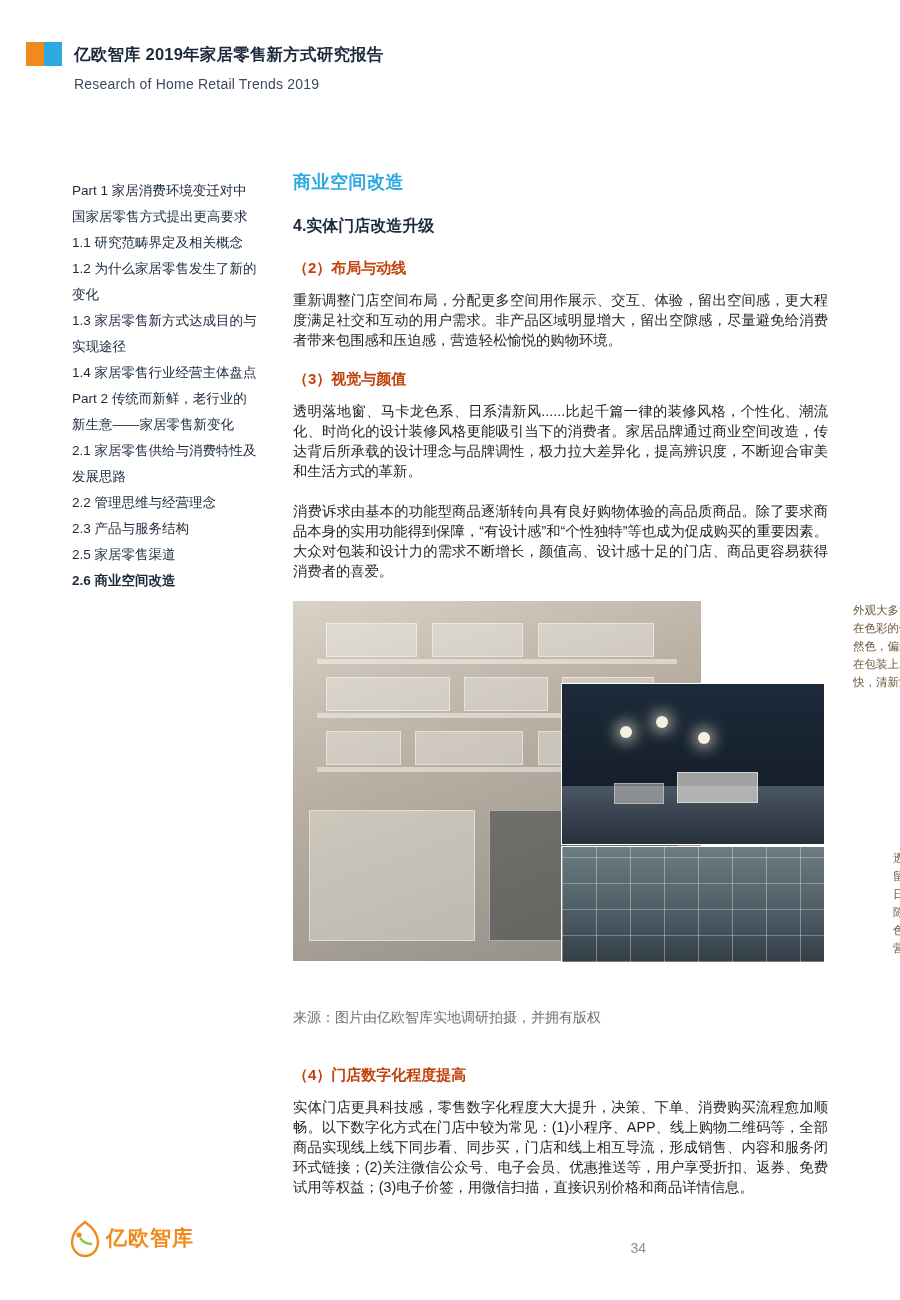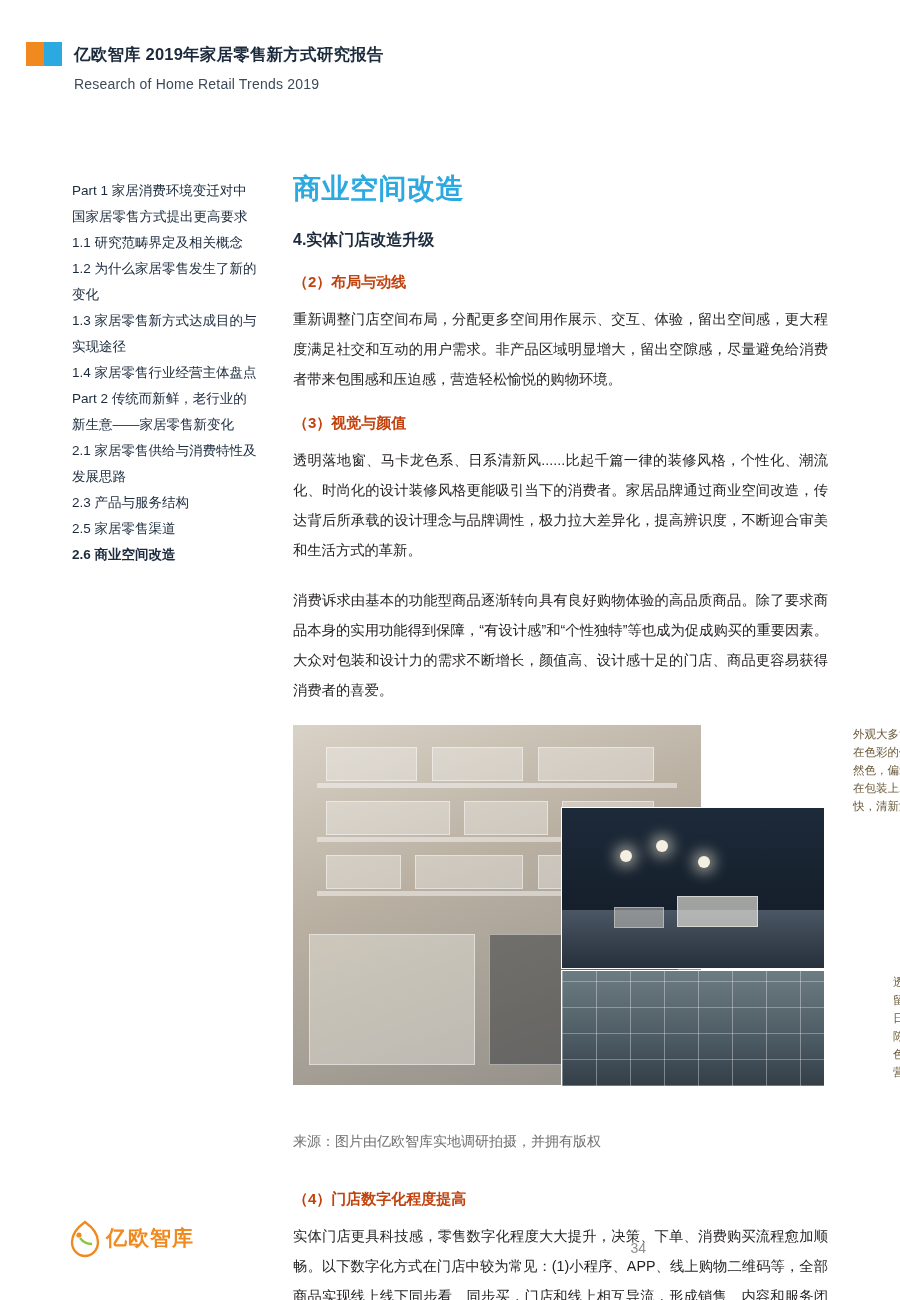--- a/index.html
+++ b/index.html
@@ -81,41 +81,41 @@
   }
 
   
   .main {
     position: absolute;
     left: 293px;
     top: 170px;
     width: 535px;
   }
   .section-title {
-    font-size: 28px;
+    font-size: 18px;
     font-weight: bold;
     color: #2ba9e0;
     letter-spacing: 0.5px;
     margin: 0 0 22px 0;
   }
   .sub-title {
     font-size: 16px;
     font-weight: bold;
     color: #1b2a3c;
     margin: 0 0 22px 0;
   }
   .para-head {
     font-size: 15px;
     font-weight: bold;
     color: #c2410c;
     margin: 0 0 12px 0;
   }
   .para {
     font-size: 14.3px;
-    line-height: 30px;
+    line-height: 20px;
     color: #231f20;
     margin: 0 0 20px 0;
     text-align: justify;
   }
 
   
   .figure {
     position: relative;
     width: 535px;
     height: 400px;
@@ -259,20 +259,21 @@
     <span class="toc-item">1.1 研究范畴界定及相关概念</span>
     <span class="toc-item">1.2 为什么家居零售发生了新的</span>
     <span class="toc-item">变化</span>
     <span class="toc-item">1.3 家居零售新方式达成目的与</span>
     <span class="toc-item">实现途径</span>
     <span class="toc-item">1.4 家居零售行业经营主体盘点</span>
     <span class="toc-item">Part 2 传统而新鲜，老行业的</span>
     <span class="toc-item">新生意——家居零售新变化</span>
     <span class="toc-item">2.1 家居零售供给与消费特性及</span>
     <span class="toc-item">发展思路</span>
+    <span class="toc-item">2.2 管理思维与经营理念</span>
     <span class="toc-item">2.3 产品与服务结构</span>
     <span class="toc-item">2.5 家居零售渠道</span>
     <span class="toc-item current">2.6 商业空间改造</span>
   </nav>
 
   <main class="main">
     <h1 class="section-title">商业空间改造</h1>
     <h2 class="sub-title">4.实体门店改造升级</h2>
 
     <h3 class="para-head">（2）布局与动线</h3>

